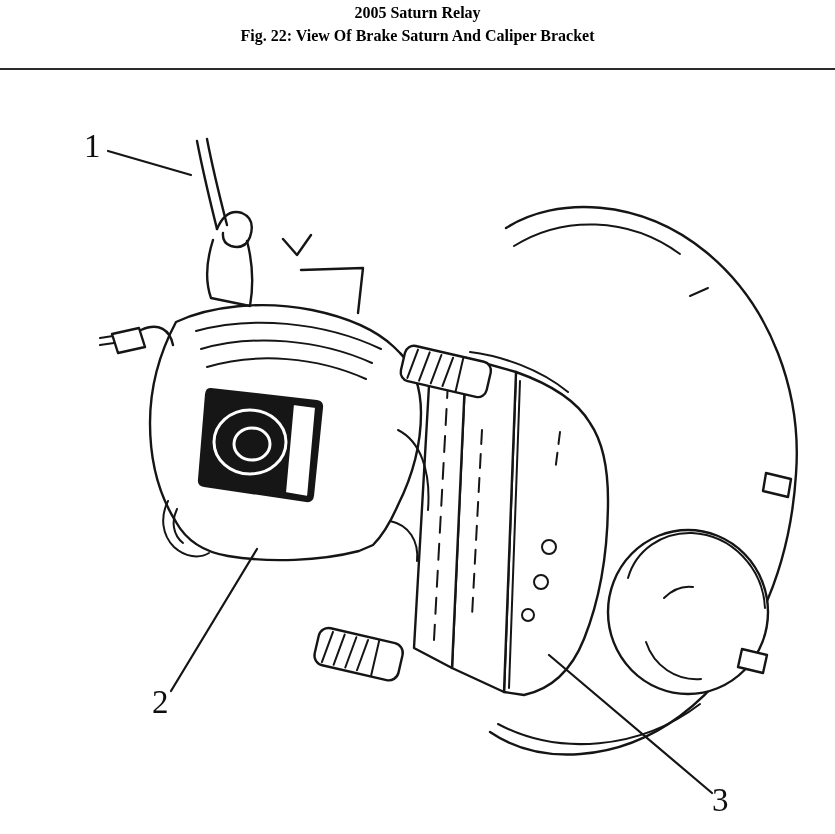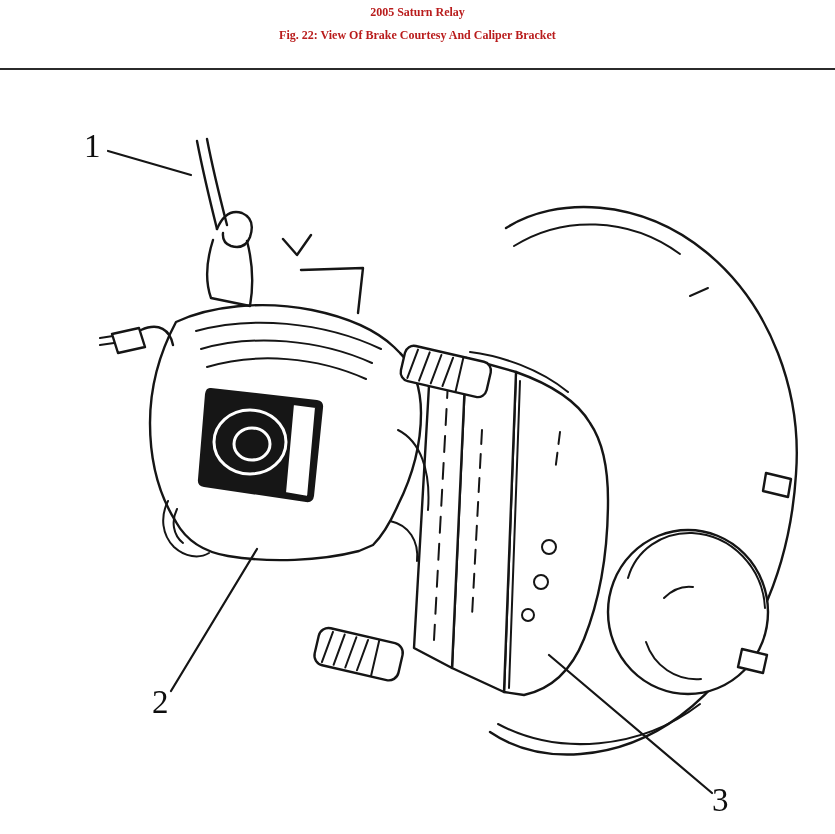--- a/index.html
+++ b/index.html
@@ -15,24 +15,24 @@
     font-family: "Liberation Serif", serif;
     color: #111;
   }
   .doc-header {
     position: absolute;
     top: 1px;
     left: 0;
     right: 0;
     text-align: center;
     font-weight: 700;
-    font-size: 12px;
+    font-size: 16px;
     line-height: 23px;
     font-family: "Liberation Serif", serif;
-    color: #b91c1c;
+    color: #000000;
   }
   .header-rule {
     position: absolute;
     top: 68px;
     left: 0;
     width: 835px;
     border: none;
     border-top: 2px solid #2b2b2b;
     margin: 0;
   }
@@ -59,21 +59,21 @@
   }
   .callout-1 { left: 84px;  top: 130px; }
   .callout-2 { left: 152px; top: 686px; }
   .callout-3 { left: 712px; top: 784px; }
 </style>
 </head>
 <body>
 
 <div class="doc-header">
   <div>2005 Saturn Relay</div>
-  <div>Fig. 22: View Of Brake Courtesy And Caliper Bracket</div>
+  <div>Fig. 22: View Of Brake Saturn And Caliper Bracket</div>
 </div>
 
 <hr class="header-rule">
 
 <div class="figure-area">
 
   <svg class="illustration" width="835" height="834" viewBox="0 0 835 834" aria-hidden="true">
     <g stroke="#151515" fill="none" stroke-width="2.4" stroke-linecap="round" stroke-linejoin="round">
 
       <g>

